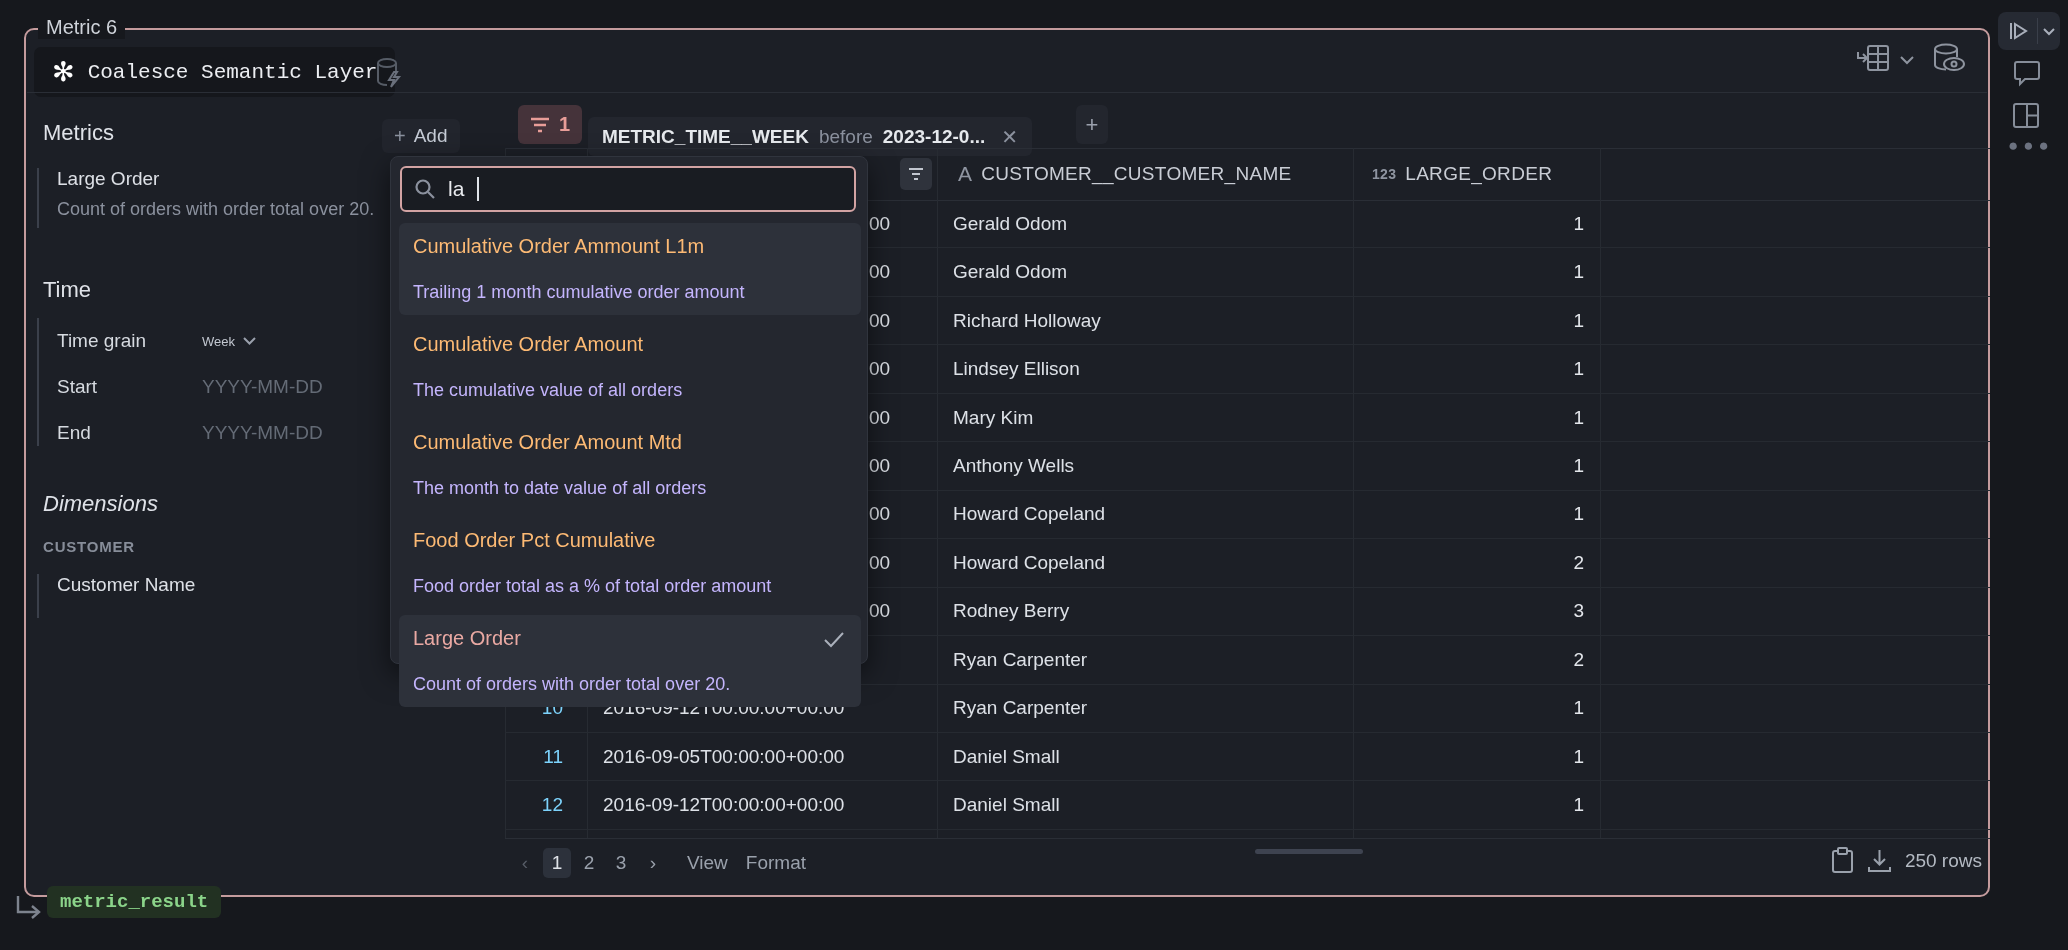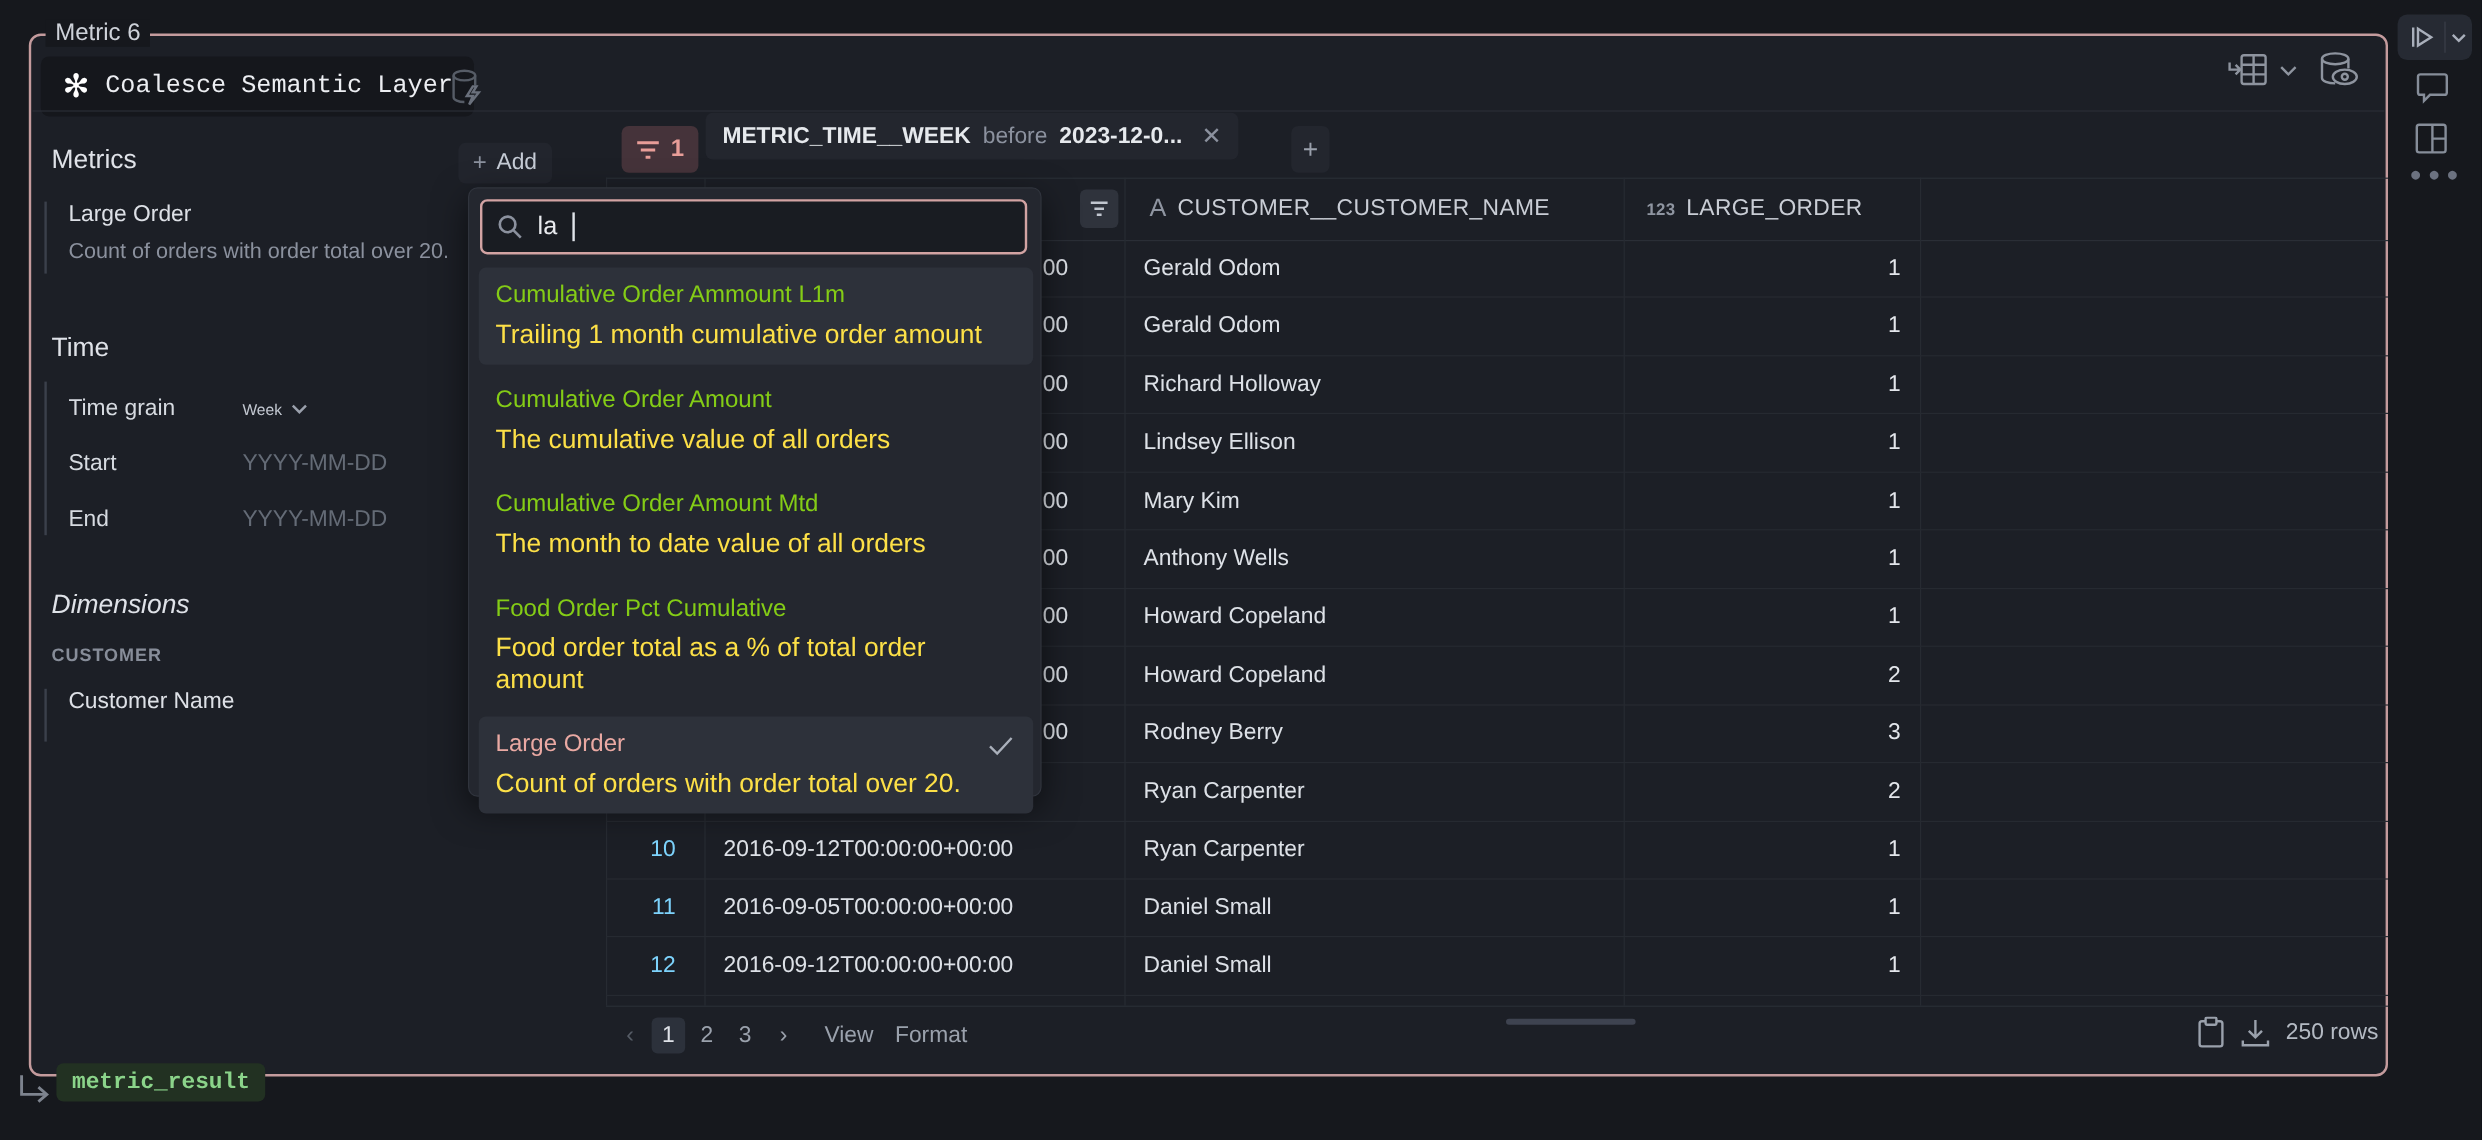--- a/index.html
+++ b/index.html
@@ -31,21 +31,21 @@
   .sb-val{font-size:13px;color:#c3c8d1;display:flex;align-items:center;gap:7px;}
   .sb-ph{font-size:19px;color:#646b76;}
   .sb-cap{position:absolute;left:43px;font-size:15px;font-weight:bold;letter-spacing:.8px;color:#878d99;}
 
   
   .add-btn{position:absolute;left:382px;top:119px;height:34px;display:flex;align-items:center;gap:8px;
            padding:0 12px;background:#22252d;border-radius:6px;font-size:19px;color:#c6ccd6;}
   .add-btn .plus{color:#8b919e;font-size:20px;}
   .fbadge{position:absolute;left:518px;top:105px;height:39px;display:flex;align-items:center;gap:9px;
           padding:0 12px;background:#45333a;border-radius:6px;color:#e89d98;font-size:20px;font-weight:bold;}
-  .fchip{position:absolute;left:588px;top:94px;height:39px;display:flex;align-items:center;gap:10px;
+  .fchip{position:absolute;left:588px;top:117px;height:39px;display:flex;align-items:center;gap:10px;
          padding:0 14px;background:#23262e;border-radius:6px;font-size:19px;}
   .fchip .fld{font-weight:bold;color:#e6e9ed;}
   .fchip .op{color:#8b919e;}
   .fchip .val{font-weight:bold;color:#e6e9ed;}
   .fchip .x{color:#8b919e;font-size:20px;margin-left:6px;}
   .plus-btn{position:absolute;left:1076px;top:105px;width:32px;height:39px;background:#23262e;border-radius:6px;
             display:flex;align-items:center;justify-content:center;color:#9aa0ac;font-size:22px;}
 
   
   .th{position:absolute;top:148px;height:52px;display:flex;align-items:center;font-size:19px;color:#c9cdd5;letter-spacing:.3px;}
@@ -78,23 +78,23 @@
   
   .dd{position:absolute;left:390px;top:156px;width:478px;height:508px;background:#24272f;
       border:1px solid #30343d;border-radius:8px;box-shadow:0 10px 28px rgba(0,0,0,.55);z-index:40;box-sizing:border-box;}
   .dd-search{position:absolute;left:9px;top:9px;width:456px;height:46px;box-sizing:border-box;background:#191c22;
              border:2px solid #d2a3a3;border-radius:6px;display:flex;align-items:center;gap:12px;padding:0 12px;}
   .dd-search .q{font-size:21px;color:#e9ebef;}
   .caret{display:inline-block;width:2px;height:24px;background:#dfe3e9;margin-left:1px;vertical-align:middle;}
   .dd-items{position:absolute;left:8px;top:66px;width:462px;display:flex;flex-direction:column;gap:6px;}
   .dd-item{position:relative;box-sizing:border-box;padding:12px 14px;border-radius:6px;}
   .dd-item.hl{background:#2d313a;}
-  .dd-title{font-size:20px;color:#84cc16;}
+  .dd-title{font-size:20px;color:#fdba74;}
   .dd-item.sel .dd-title{color:#eaa9a3;}
-  .dd-desc{font-size:22px;color:#fde047;margin-top:8px;}
+  .dd-desc{font-size:18px;color:#c4b5fd;margin-top:24px;}
   .dd-check{position:absolute;right:16px;top:16px;display:none;}
   .dd-item.sel .dd-check{display:block;}
 
   
   .run-group{position:absolute;left:1998px;top:12px;width:62px;height:38px;background:#262a33;border-radius:8px;
              display:flex;align-items:center;}
   .run-group .sep{width:1px;height:26px;background:#3a3f4a;}
   .rail-ic{position:absolute;color:#868d99;}
   .dots{position:absolute;left:2008px;top:136px;color:#6c7280;font-size:17px;letter-spacing:5px;}
 

